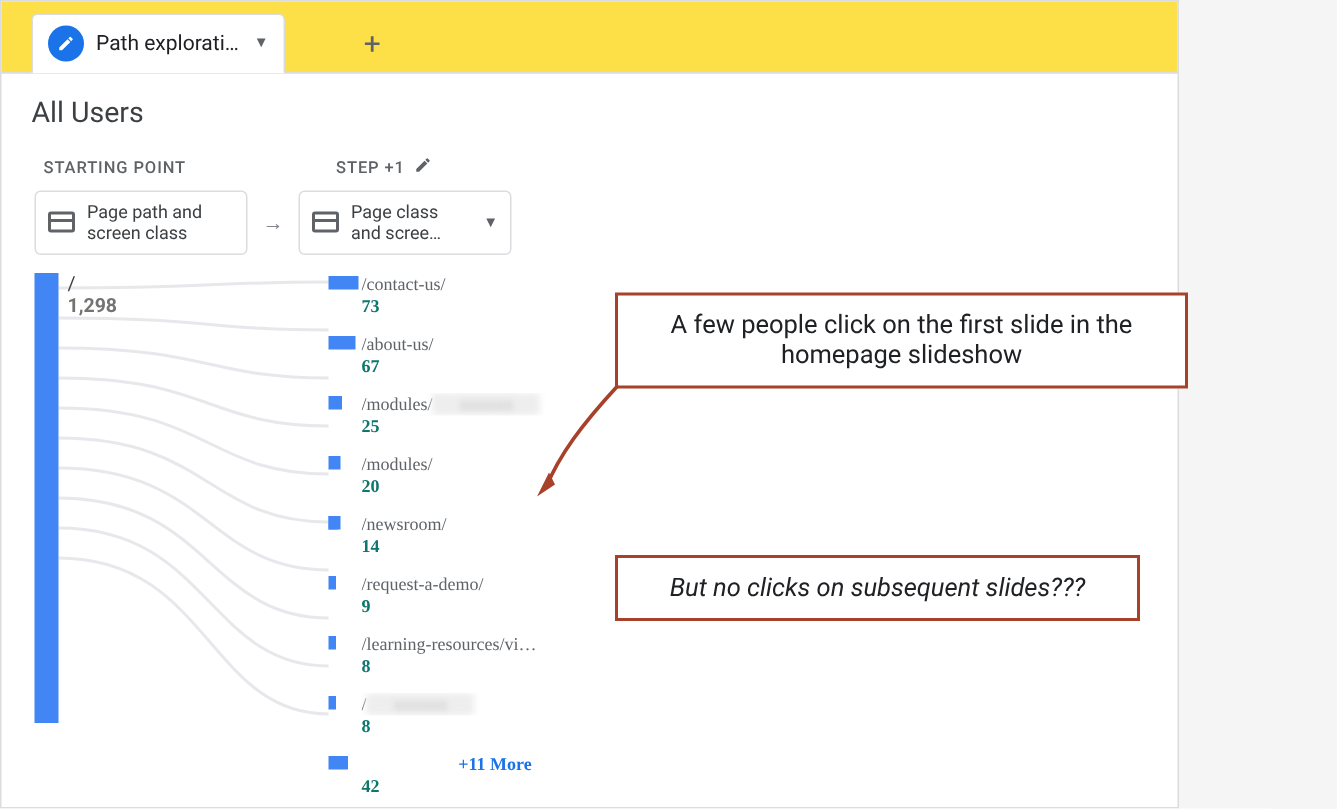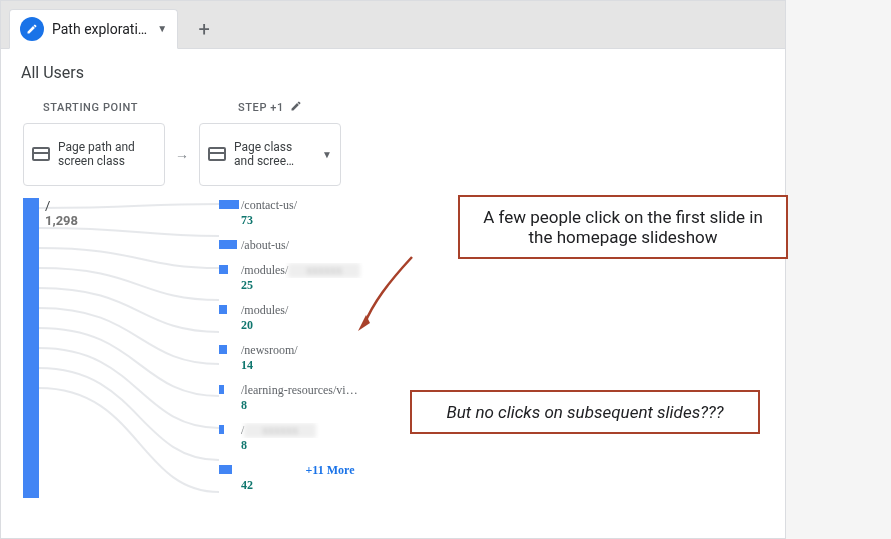--- a/index.html
+++ b/index.html
@@ -13,25 +13,26 @@
     }
     .main-panel {
       background: #fff;
       border: 1px solid #dadce0;
       width: 786px;
       height: 539px;
       position: relative;
     }
     .tabs-bar {
       height: 48px;
-      background: #e5e5e5;
+      background: #fde047;
       border-bottom: 1px solid #dadce0;
       display: flex;
       align-items: center;
-      padding-left: 8px;
+      padding-left: 20px;
+      gap: 32px;
     }
     .tab {
       display: flex;
       align-items: center;
       background: #fff;
       border: 1px solid #dadce0;
       border-bottom: 1px solid #fff;
       border-radius: 4px 4px 0 0;
       padding: 6px 10px;
       height: 40px;
@@ -69,32 +70,32 @@
       margin-left: 6px;
       display: flex;
       align-items: center;
       justify-content: center;
       color: #5f6368;
       font-size: 20px;
       border-radius: 4px 4px 0 0;
     }
     .segment-bar {
       padding: 14px 20px 8px 20px;
-      font-size: 16px;
+      font-size: 19px;
       color: #3c4043;
     }
     .explore-area {
       position: relative;
       padding: 10px 0 0 22px;
       height: 440px;
     }
     .col-headers {
       display: flex;
       gap: 100px;
-      margin-left: 20px;
+      margin-left: 6px;
       margin-bottom: 8px;
     }
     .col-header {
       display: flex;
       align-items: center;
       gap: 6px;
       font-size: 11px;
       letter-spacing: 0.6px;
       color: #5f6368;
       font-weight: 500;
@@ -103,21 +104,21 @@
       display: flex;
       align-items: center;
       gap: 10px;
     }
     .node-selector {
       display: flex;
       align-items: center;
       gap: 8px;
       border: 1px solid #dadce0;
       border-radius: 4px;
-      padding: 16px 8px;
+      padding: 6px 8px;
       background: #fff;
       font-size: 12px;
       color: #3c4043;
       width: 142px;
     }
     .node-selector .win-icon {
       width: 18px; height: 14px;
       border: 2px solid #5f6368;
       border-radius: 2px;
       position: relative;
@@ -219,22 +220,22 @@
     }
     .callout {
       position: absolute;
       border: 2px solid #a8412a;
       background: #fff;
       padding: 10px 16px;
       font-size: 17px;
       text-align: center;
       color: #202124;
     }
-    .callout1 { left: 410px; top: 195px; width: 330px; margin-left: 48px; }
-    .callout2 { left: 410px; top: 390px; width: 350px; font-style: italic; }
+    .callout1 { left: 410px; top: 195px; width: 382px; }
+    .callout2 { left: 410px; top: 370px; width: 350px; font-style: italic; }
     .arrow-line {
       position: absolute;
       left: 358px; top: 253px;
       width: 60px; height: 80px;
       pointer-events: none;
     }
     .arrow-line path { fill:none; stroke:#a8412a; stroke-width:2.5; }
     .arrow-line polygon { fill:#a8412a; }
     .edit-icon { font-size:12px; color:#5f6368; cursor:default; }
   </style>
@@ -310,38 +311,44 @@
 
       <div class="step-list" id="step-list">
           <div class="step-item">
             <div class="bar" style="width: 20px;"></div>
             <div class="path">/contact-us/</div>
             <div class="val">73</div>
           </div>
           <div class="step-item">
             <div class="bar" style="width: 18px;"></div>
             <div class="path">/about-us/</div>
+            <div class="val">67</div>
           </div>
           <div class="step-item">
             <div class="bar" style="width: 9px;"></div>
             <div class="path">/modules/<span class="blurred">xxxxxx</span></div>
             <div class="val">25</div>
           </div>
           <div class="step-item">
             <div class="bar" style="width: 8px;"></div>
             <div class="path">/modules/</div>
             <div class="val">20</div>
           </div>
           <div class="step-item">
             <div class="bar" style="width: 8px;"></div>
           </div>
           <div class="step-item">
             <div class="bar" style="width: 6px;"></div>
             <div class="path">/newsroom/</div>
             <div class="val">14</div>
+          </div>
+          <div class="step-item">
+            <div class="bar" style="width: 5px;"></div>
+            <div class="path">/request-a-demo/</div>
+            <div class="val">9</div>
           </div>
           <div class="step-item">
             <div class="bar" style="width: 5px;"></div>
             <div class="path">/learning-resources/vi…</div>
             <div class="val">8</div>
           </div>
           <div class="step-item">
             <div class="bar" style="width: 5px;"></div>
             <div class="path">/<span class="blurred">xxxxxx</span></div>
             <div class="val">8</div>

